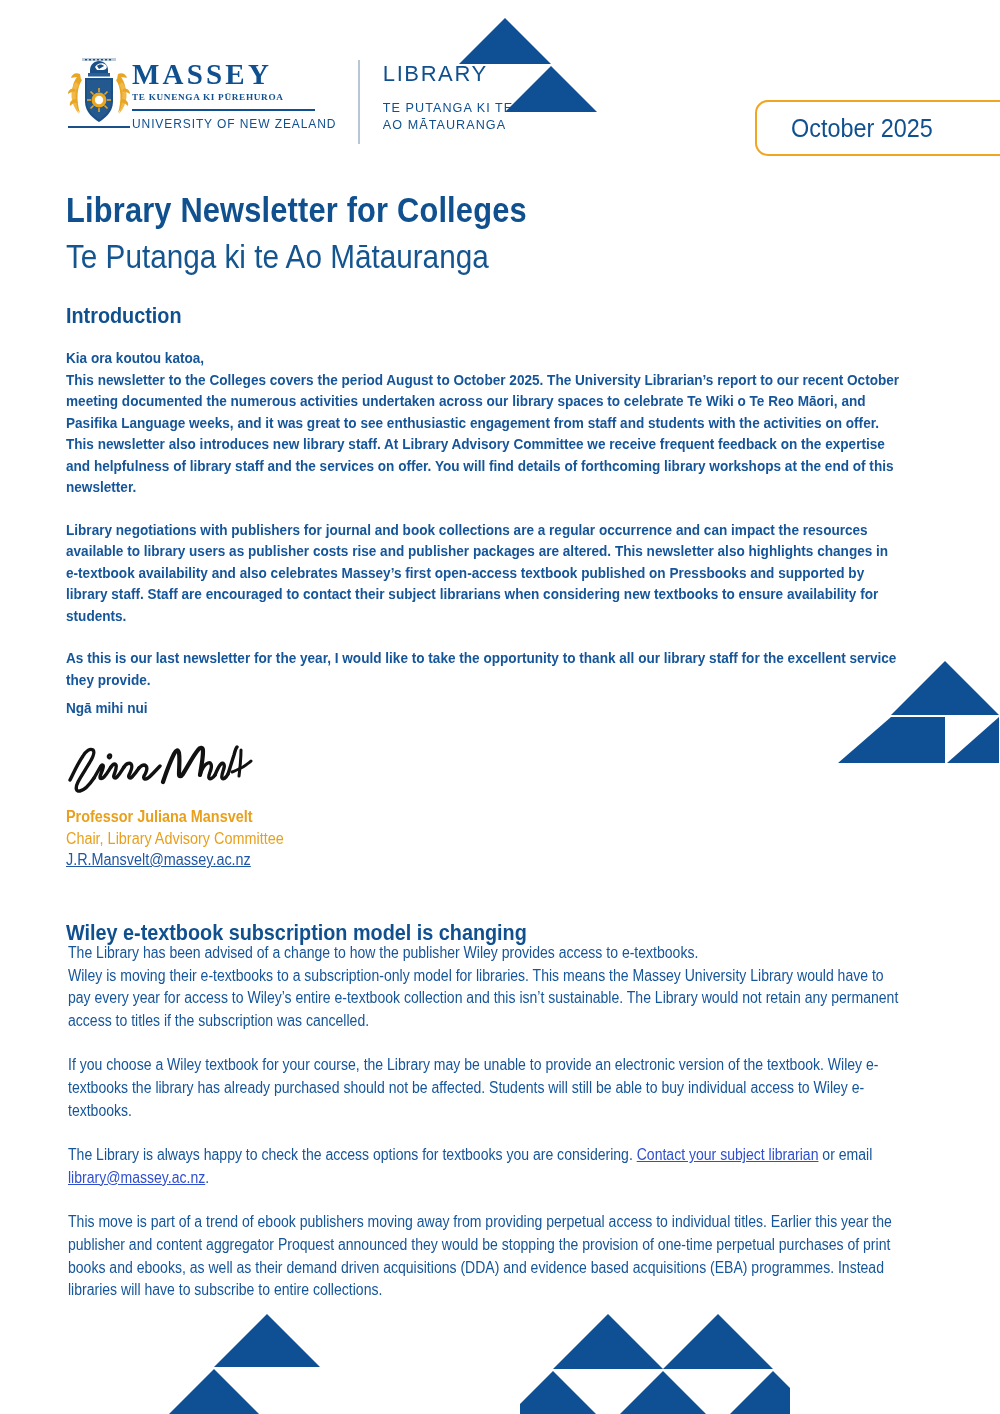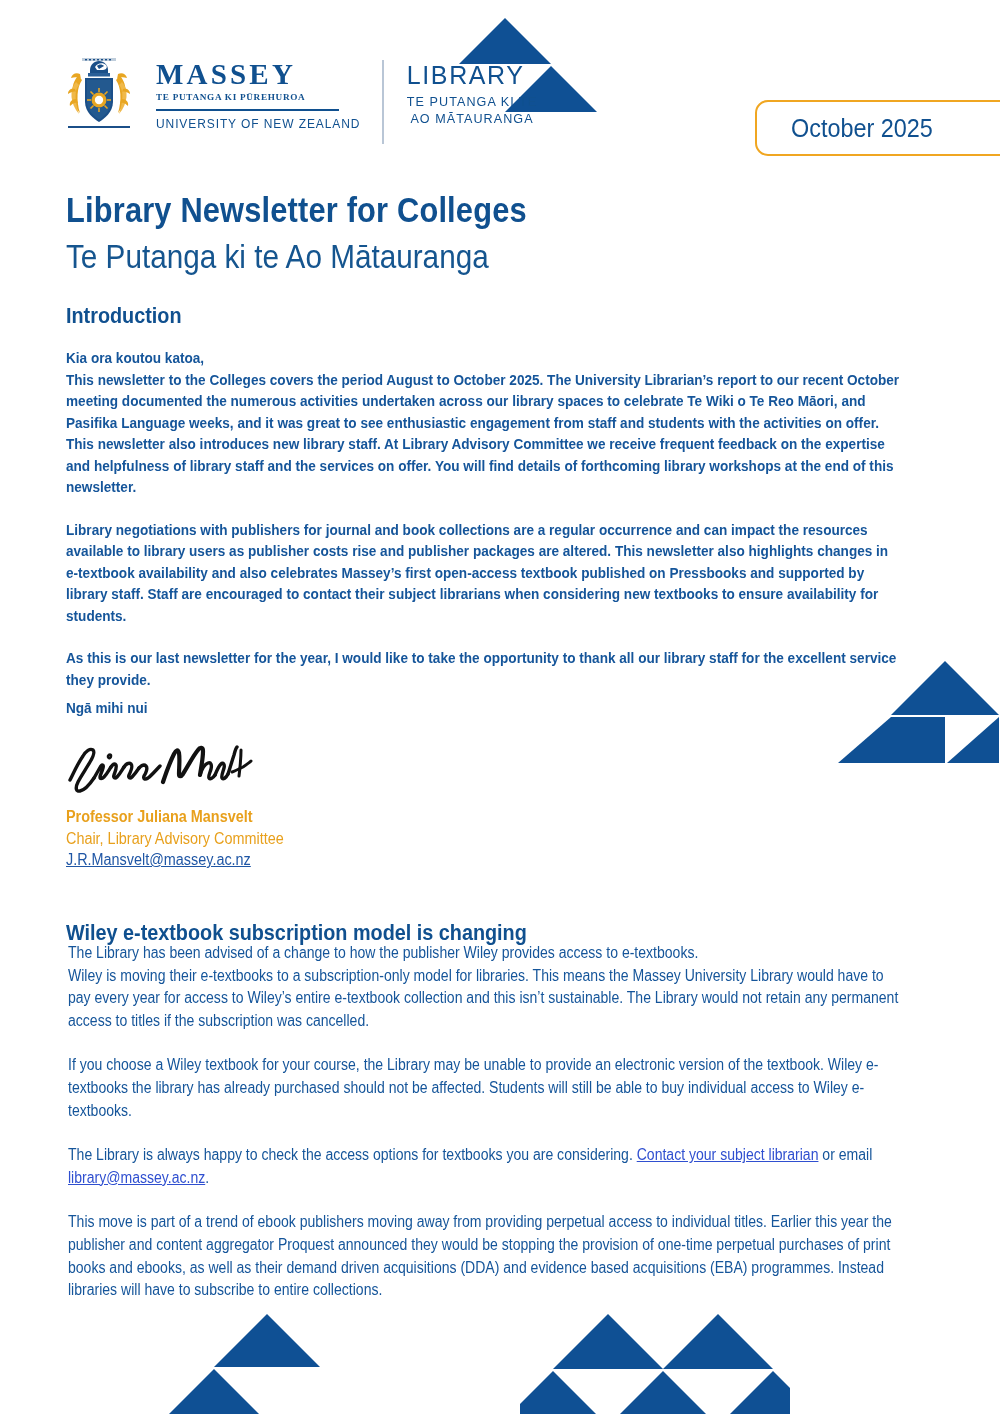--- a/index.html
+++ b/index.html
@@ -37,21 +37,21 @@
     display: flex;
     align-items: flex-start;
   }
   .crest-wrap {
     width: 66px;
     height: 76px;
     position: relative;
     flex: 0 0 auto;
   }
   .wordmark {
-    margin-left: 24px;
+    margin-left: 0;
     padding-top: 4px;
   }
   .wm-massey {
     font-family: "Liberation Serif", serif;
     font-weight: bold;
     font-size: 29px;
     letter-spacing: 3.2px;
     color: #10508f;
     line-height: 1.0;
   }
@@ -91,33 +91,32 @@
     background: #b9c6d6;
     margin: 4px 0 0 22px;
     flex: 0 0 auto;
   }
   .libmark {
     margin-left: 23px;
     padding-top: 6px;
   }
   .lib-title {
     font-family: "Liberation Sans", sans-serif;
-    font-size: 25px;
+    font-size: 22px;
     letter-spacing: 1.6px;
     color: #10508f;
     line-height: 1.05;
   }
   .lib-sub {
     font-family: "Liberation Sans", sans-serif;
     font-size: 12.6px;
     letter-spacing: 1.05px;
     color: #10508f;
     line-height: 1.32;
-    margin-top: 6px;
-    text-align: center;
+    margin-top: 15px;
   }
 
   
   .date-badge {
     position: absolute;
     left: 755px;
     top: 100px;
     width: 300px;
     height: 56px;
     box-sizing: border-box;
@@ -364,21 +363,21 @@
           <rect x="39" y="3" width="2" height="1.4"></rect>
           <rect x="43" y="3" width="2" height="1.4"></rect>
         </g>
 
         <rect x="2" y="70" width="62" height="2" fill="#1b4f88"></rect>
       </svg>
     </div>
 
     <div class="wordmark">
       <div class="wm-massey">MASSEY</div>
-      <div class="wm-maori">TE PUTANGA KI PŪREHUROA</div>
+      <div class="wm-maori">TE KUNENGA KI PŪREHUROA</div>
       <div class="wm-rule"></div>
       <div class="wm-nz">UNIVERSITY OF NEW ZEALAND</div>
     </div>
 
     <div class="vrule"></div>
 
     <div class="libmark">
       <div class="lib-title">LIBRARY</div>
       <div class="lib-sub">
         <div>TE PUTANGA KI TE</div>

